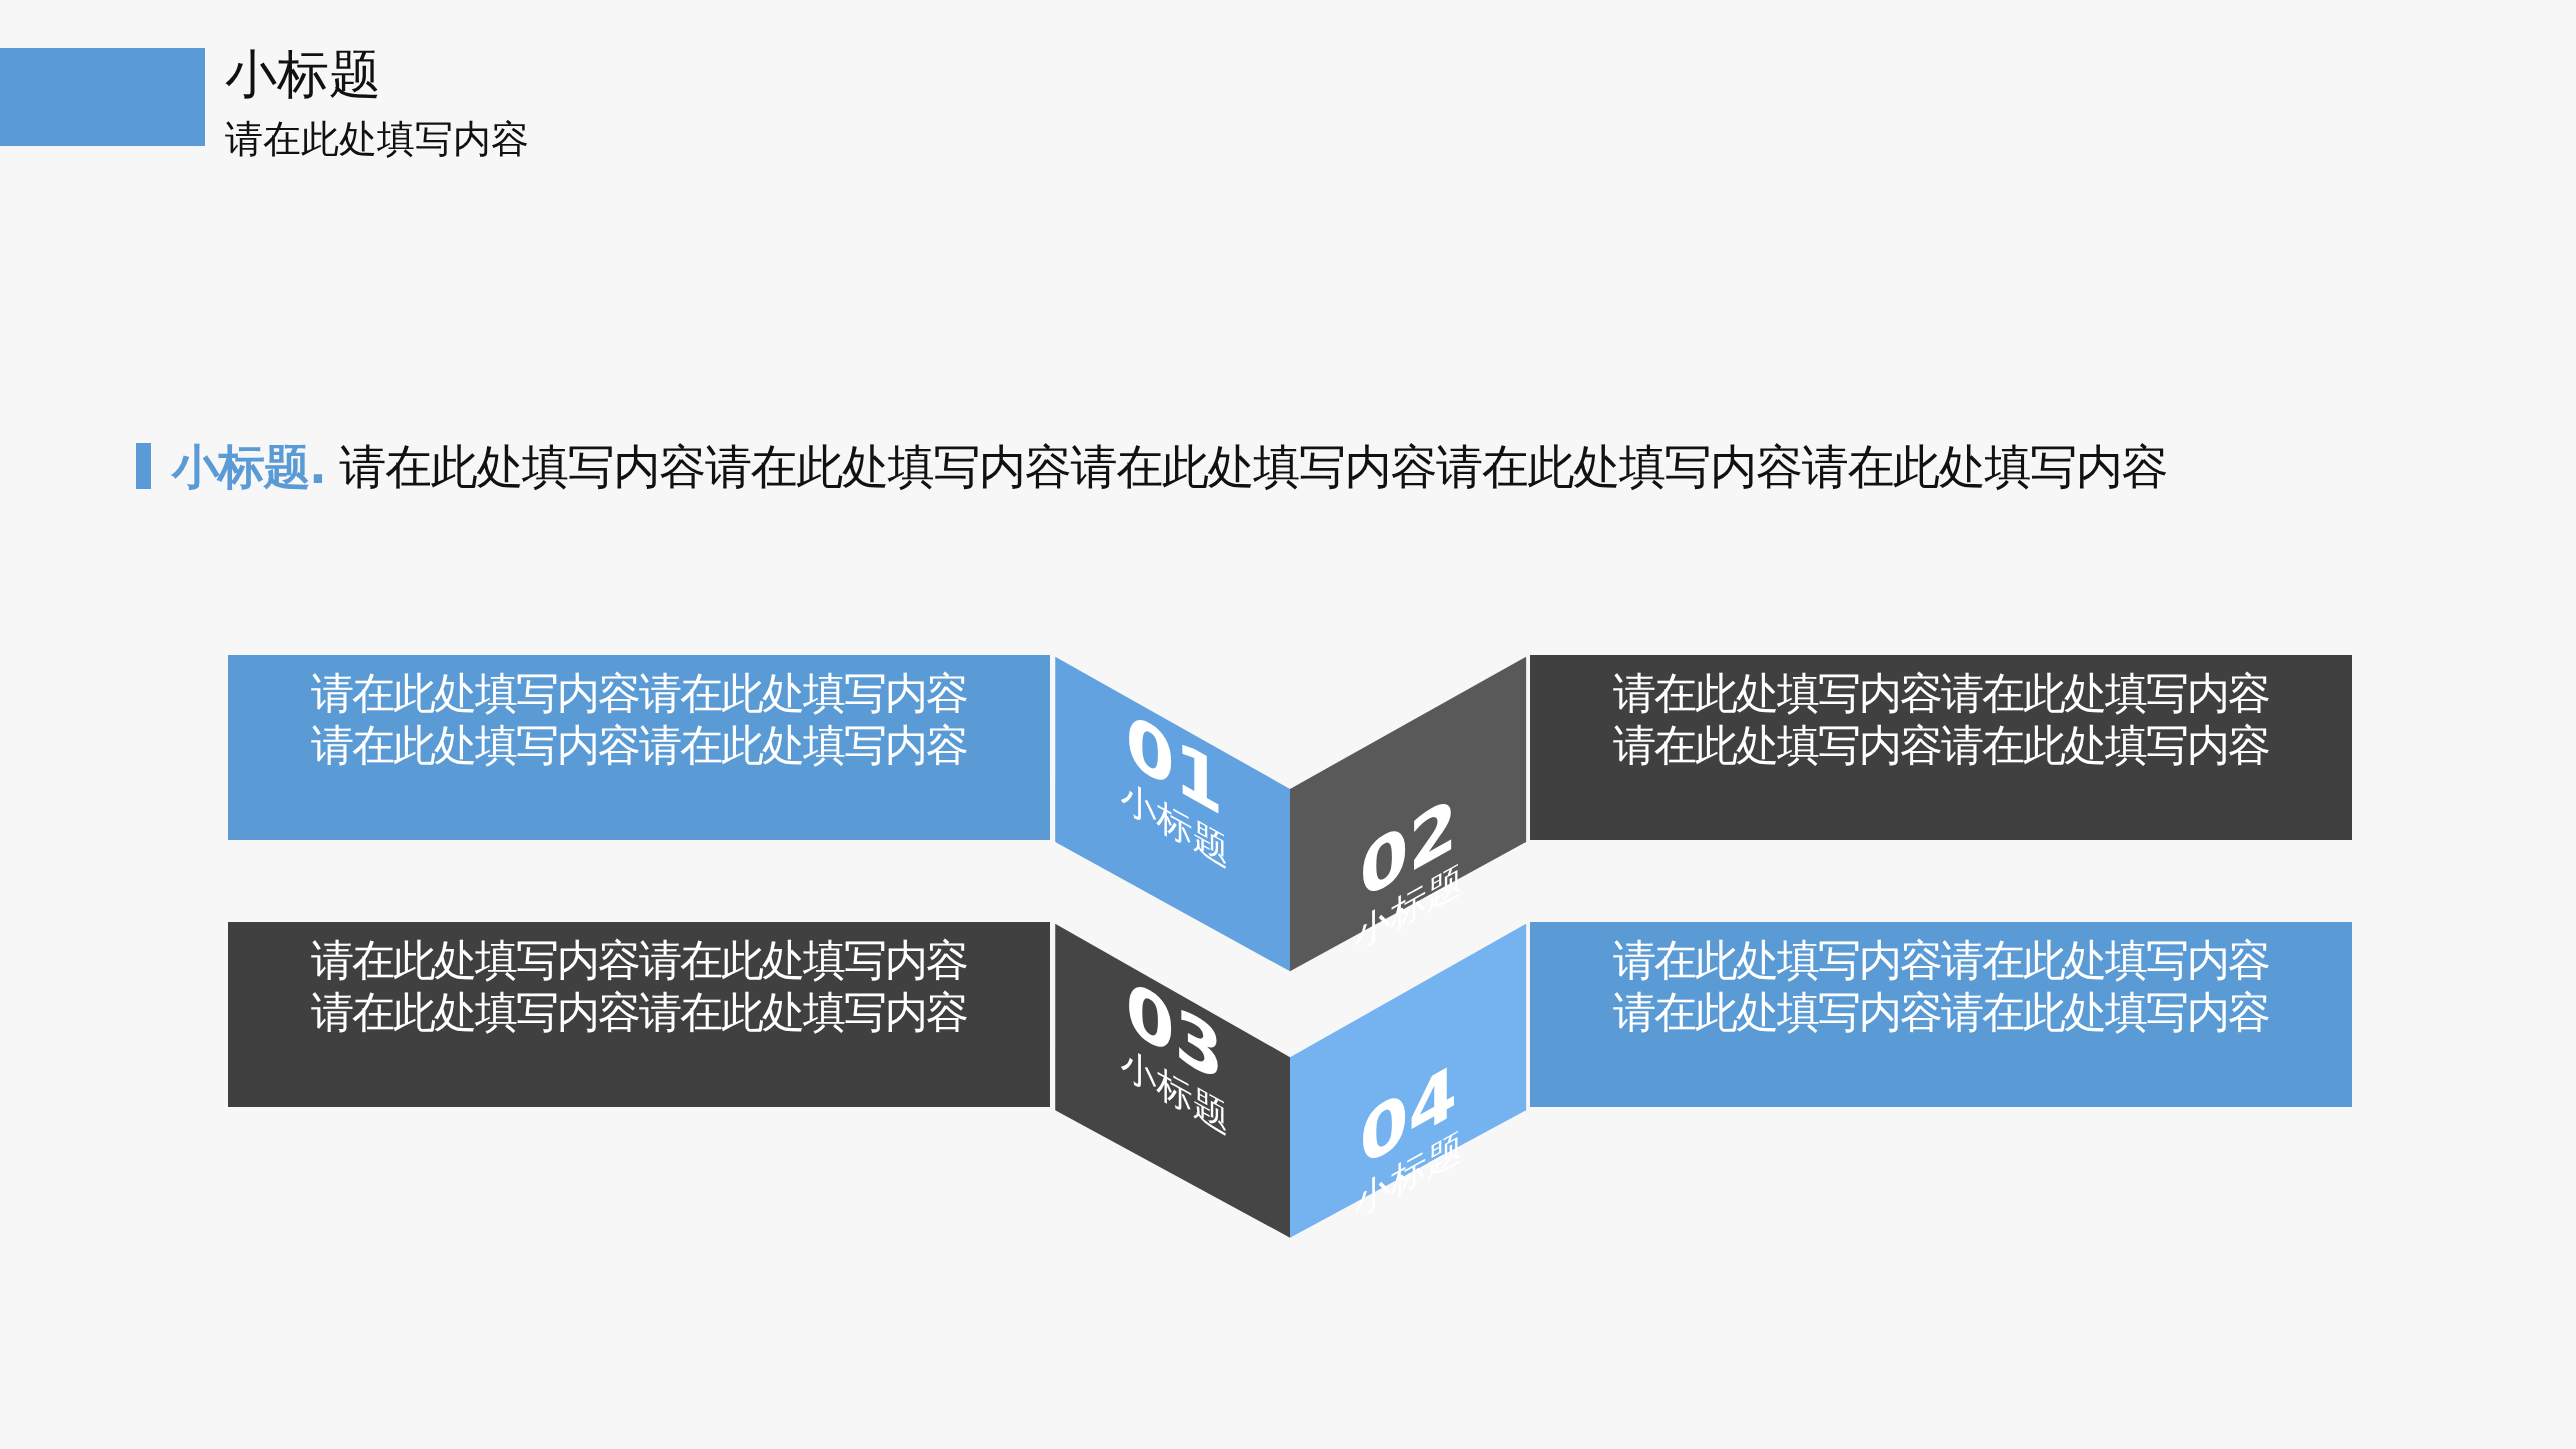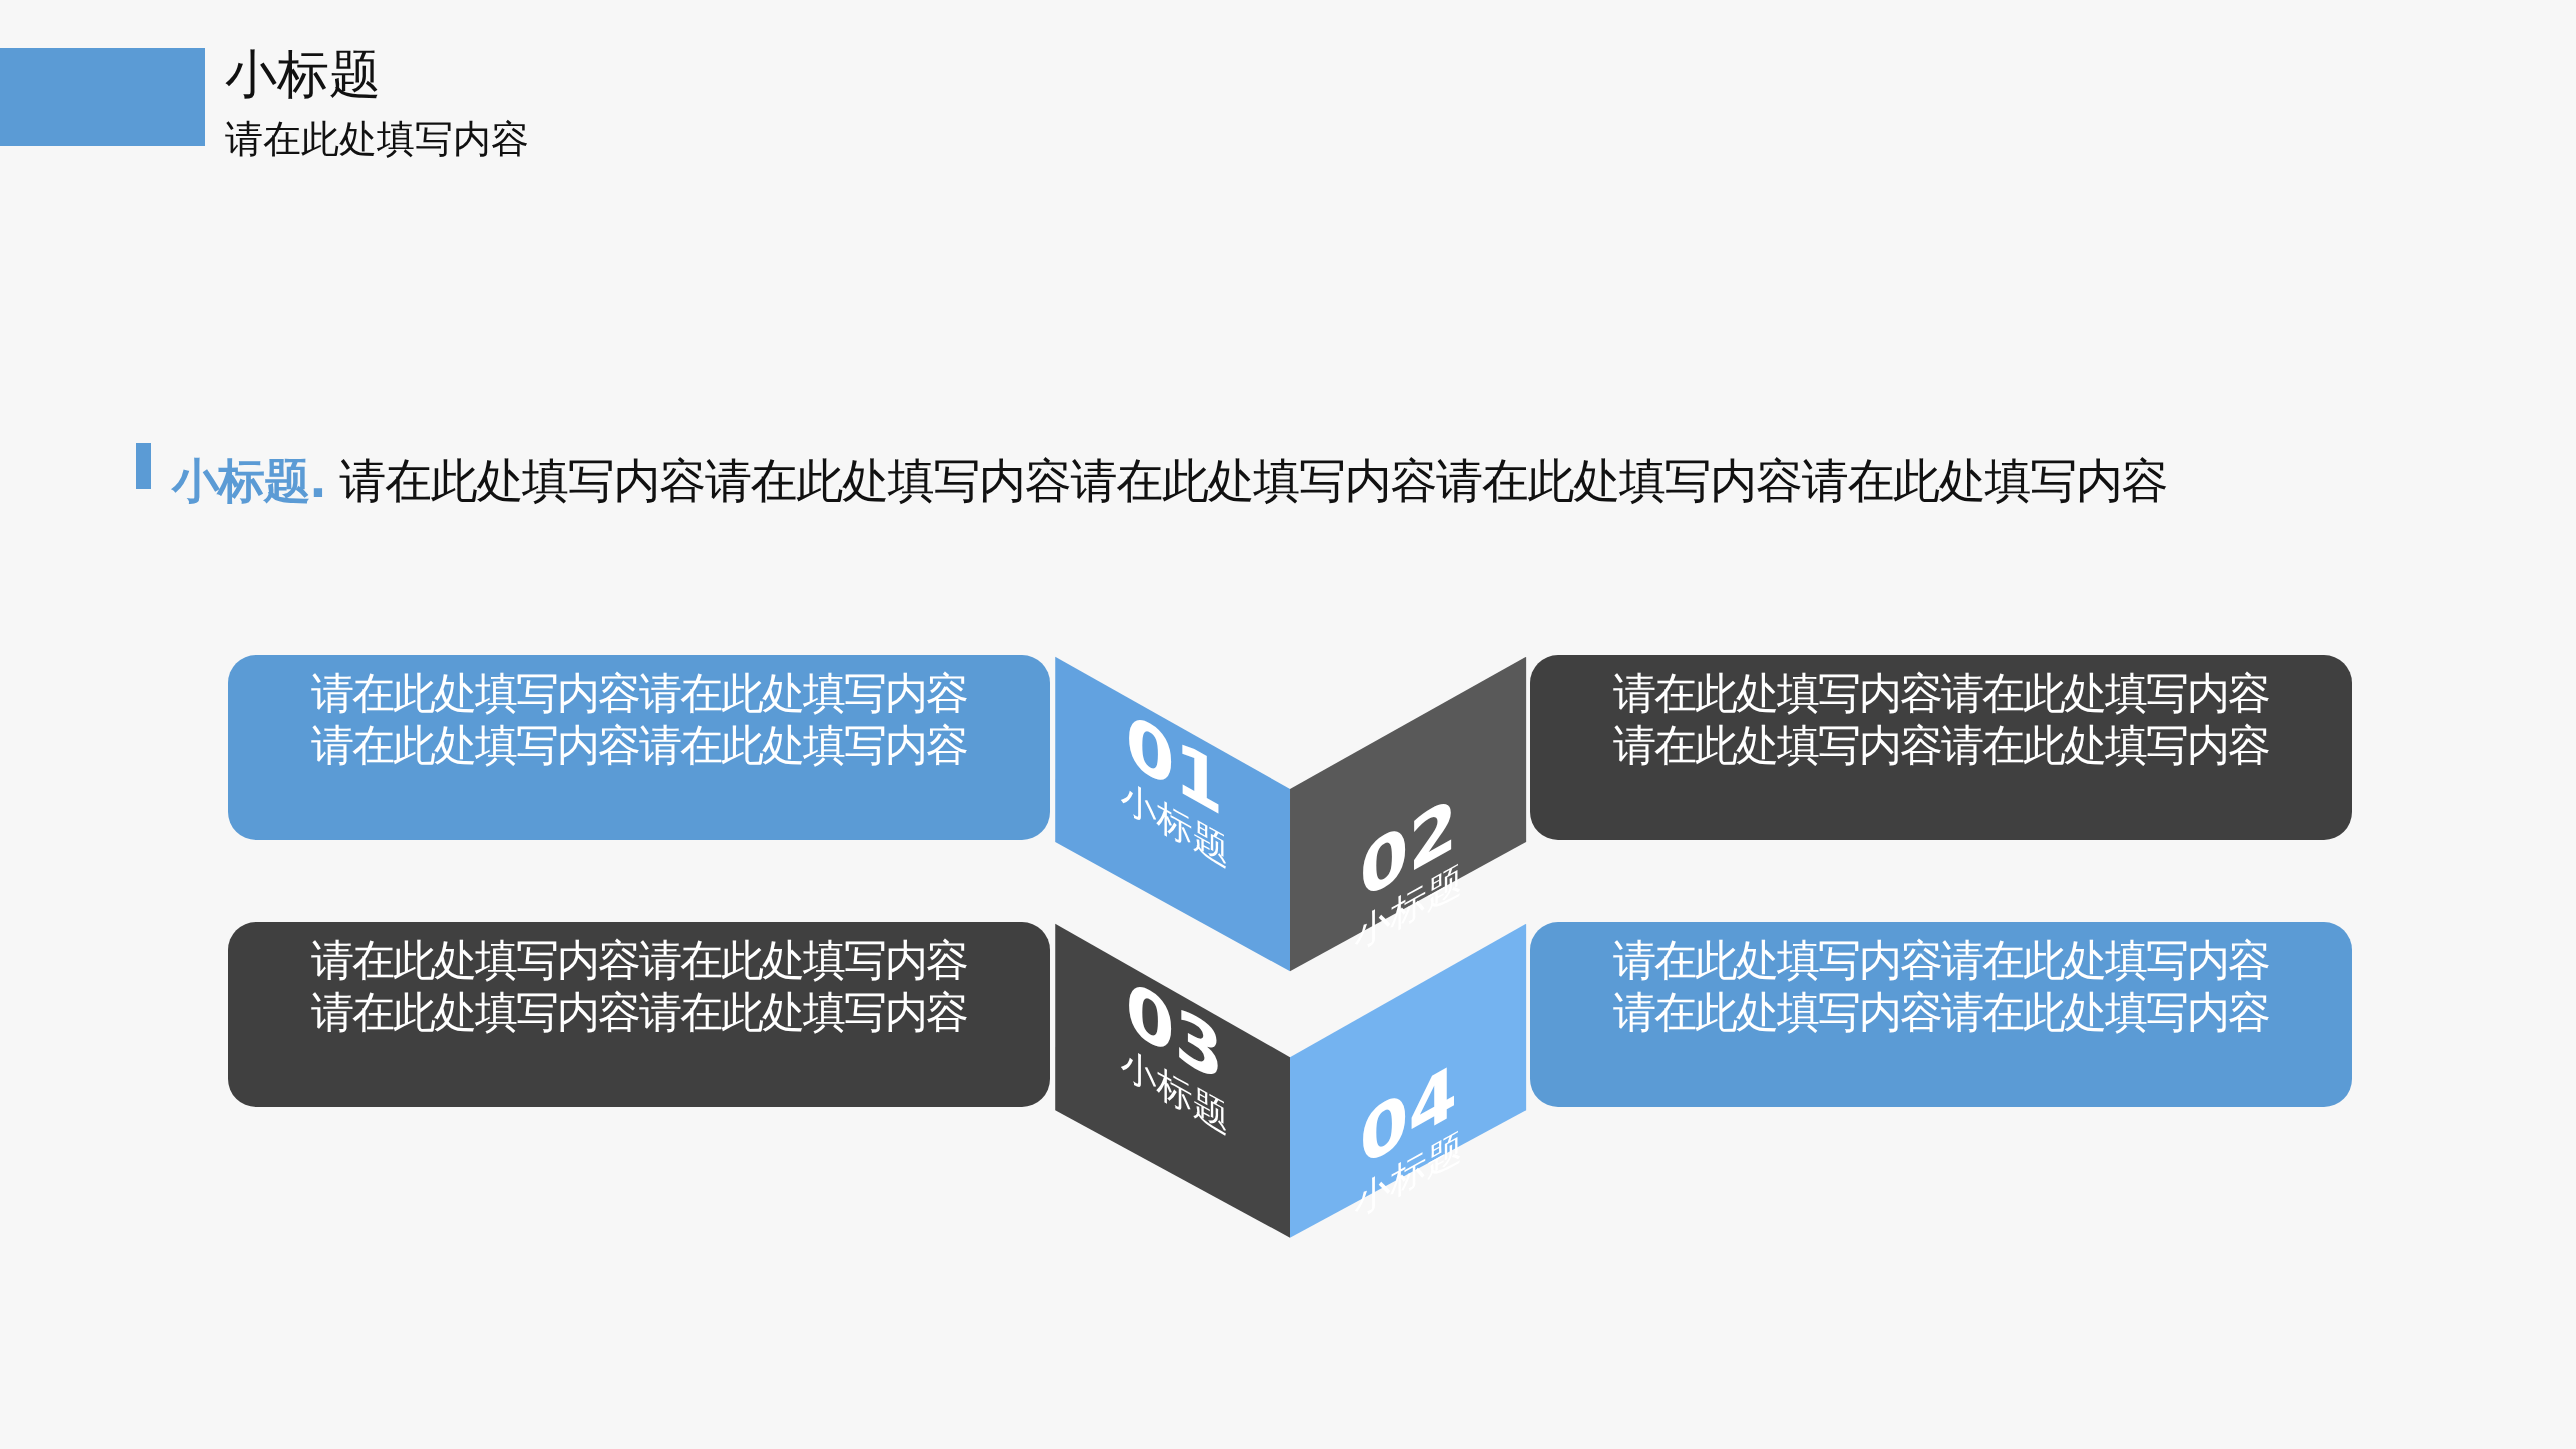--- a/index.html
+++ b/index.html
@@ -48,21 +48,21 @@
       position: absolute;
       left: 136px;
       top: 443px;
       width: 14.8px;
       height: 46px;
       background: #5b9bd5;
     }
     .headline {
       position: absolute;
       left: 172px;
-      top: 449px;
+      top: 435px;
       font-size: 47px;
       line-height: 64px;
       white-space: nowrap;
       color: #111111;
       letter-spacing: -1.3px;
     }
     .headline .lead {
       color: #5b9bd5;
       font-weight: bold;
     }
@@ -70,21 +70,20 @@
       position: absolute;
       width: 822px;
       height: 185px;
       box-sizing: border-box;
       padding: 12px 0 0 0;
       color: #ffffff;
       font-size: 43px;
       line-height: 52px;
       text-align: center;
       letter-spacing: -2px;
-      border-radius: 28px;
     }
     .box .line { display: block; white-space: nowrap; }
     .box-blue { background: #5b9bd5; }
     .box-dark { background: #404040; }
     #box-1 { left: 228px; top: 655px; }
     #box-3 { left: 228px; top: 922px; }
     #box-2 { left: 1530px; top: 655px; }
     #box-4 { left: 1530px; top: 922px; }
 
     svg.chevrons {

